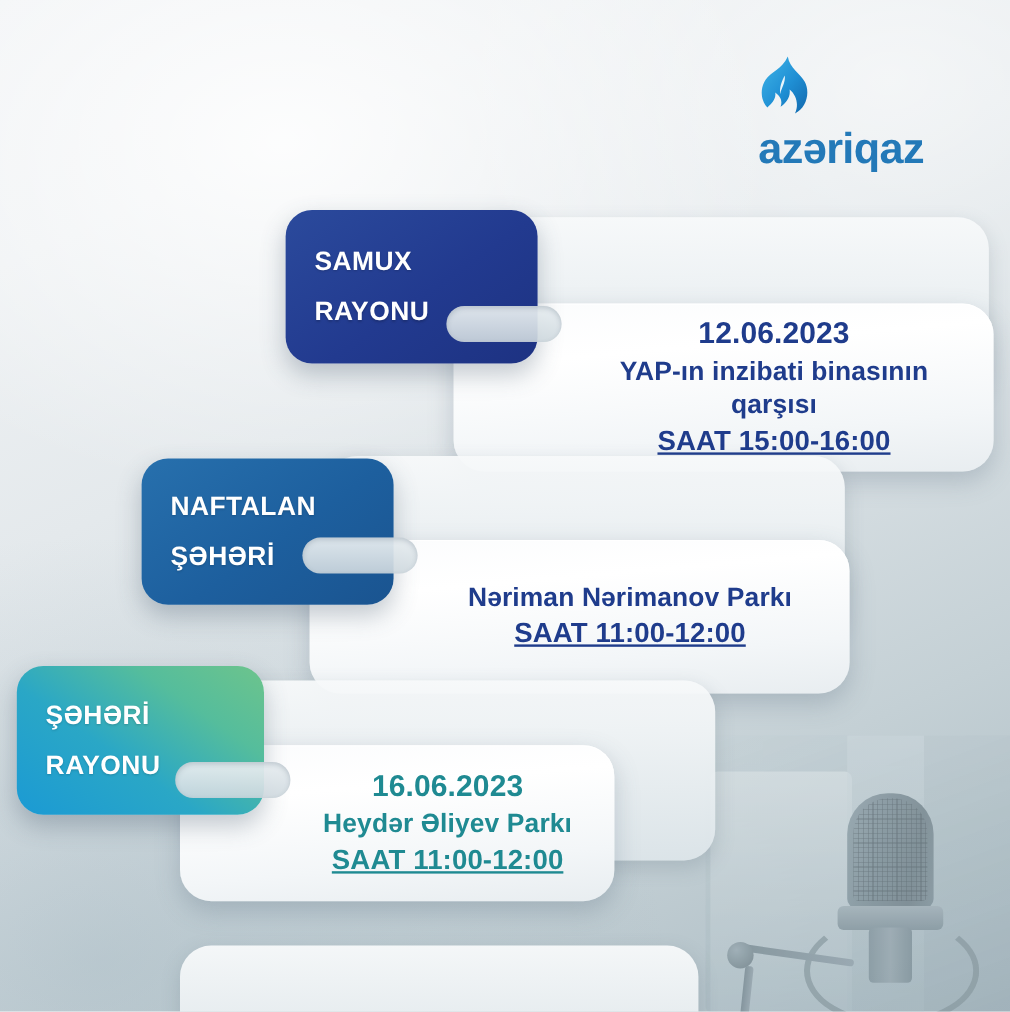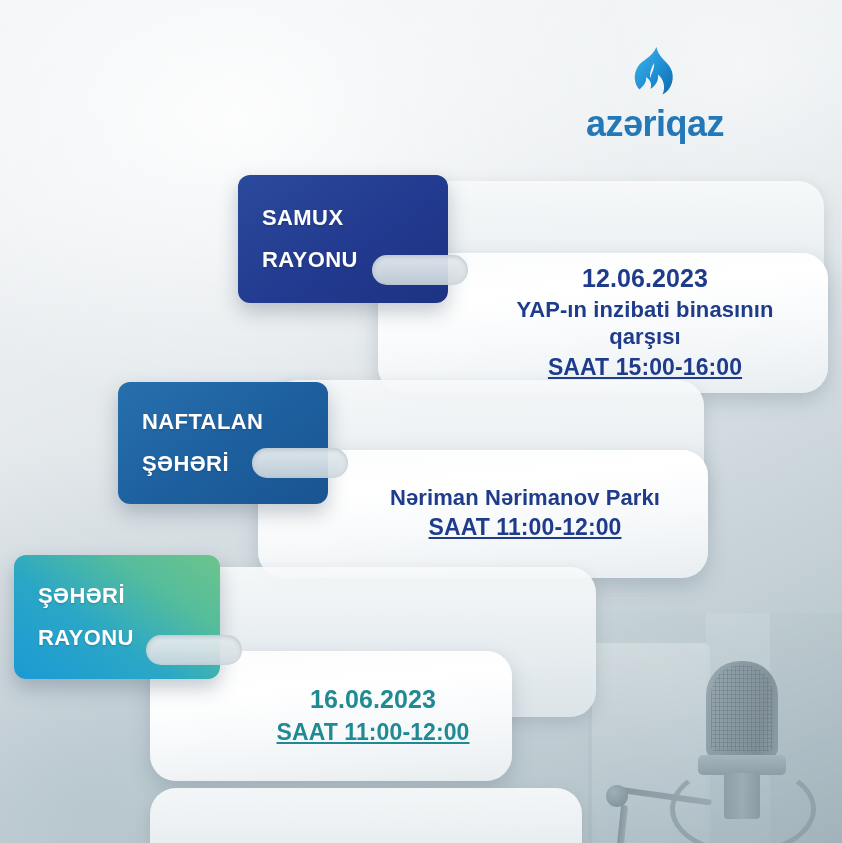--- a/index.html
+++ b/index.html
@@ -136,21 +136,21 @@
     line-height: 1.32;
     text-shadow: 0 1px 2px rgba(255,255,255,0.7);
   }
   .title-line.l1 { text-align: left; padding-left: 6px; }
   .title-line.l2 { text-align: left; padding-left: 76px; }
 
   .logo {
     position:absolute;
     left: 540px; top: 6px;
     width: 230px;
-    text-align: center;
+    text-align: right;
   }
   .logo-flame { display:block; margin: 0 auto 2px; }
   .logo-word {
     font-size: 36px;
     font-weight: bold;
     color: #2379b8;
     letter-spacing: -0.5px;
     line-height: 1;
   }
 
@@ -184,21 +184,21 @@
     letter-spacing: 0.1px;
     text-align: center;
   }
   .info-date { font-size: 25px; margin-bottom: 3px; }
   .info-place { font-size: 22px; margin-bottom: 2px; }
   .info-time { font-size: 23px; text-decoration: underline; }
 
   
   .tag {
     position:absolute;
-    border-radius: 12px;
+    border-radius: 22px;
     display:flex;
     flex-direction:column;
     justify-content:center;
     padding: 0 0 0 24px;
     box-shadow: 0 9px 20px rgba(60,80,100,0.30);
     z-index: 5;
   }
   .tag-line {
     color: #ffffff;
     font-weight: bold;
@@ -230,21 +230,21 @@
   #row2 { left:0; top:370px; width:842px; height:225px; }
   #row2 .ghost  { left: 272px; top: 10px; width: 432px; height: 150px; }
   #row2 .info-card { left: 258px; top: 80px; width: 450px; height: 128px; color:#1f3c8c; }
   #row2 .tag { left: 118px; top: 0px; width: 210px; height: 122px;
     background: linear-gradient(145deg, #2770ad 0%, #1d5f9e 55%, #1a5490 100%); margin-top: 12px; }
   #row2 .notch { left: 252px; top: 78px; }
 
   
   #row3 { left:0; top:555px; width:842px; height:240px; }
   #row3 .ghost  { left: 164px; top: 12px; width: 432px; height: 150px; }
-  #row3 .info-card { left: 150px; top: 96px; width: 362px; height: 130px; color:#1f8a92; }
+  #row3 .info-card { left: 150px; top: 66px; width: 362px; height: 130px; color:#1f8a92; }
   #row3 .tag { left: 14px; top: 0px; width: 206px; height: 124px;
     background: linear-gradient(35deg, #1b9ad4 0%, #2aa7c6 40%, #55bd9c 72%, #6dc48c 100%); }
   #row3 .notch { left: 146px; top: 80px; }
 
   
   #row4 { left:0; top:788px; width:842px; height:60px; }
   #row4 .ghost { left: 150px; top: 0px; width: 432px; height: 120px; }
 
 </style>
 </head>
@@ -308,20 +308,21 @@
     <div class="tag-line">NAFTALAN</div>
     <div class="tag-line">ŞƏHƏRİ</div>
   </div>
   <div class="notch"></div>
 </div>
 
 <div class="row" id="row3">
   <div class="ghost"></div>
   <div class="info-card">
     <div class="info-line info-date">16.06.2023</div>
+    <div class="info-line info-place">Heydər Əliyev Parkı</div>
     <div class="info-line info-time">SAAT 11:00-12:00</div>
   </div>
   <div class="tag">
     <div class="tag-line">ŞƏHƏRİ</div>
     <div class="tag-line">RAYONU</div>
   </div>
   <div class="notch"></div>
 </div>
 
 <div class="row" id="row4">

